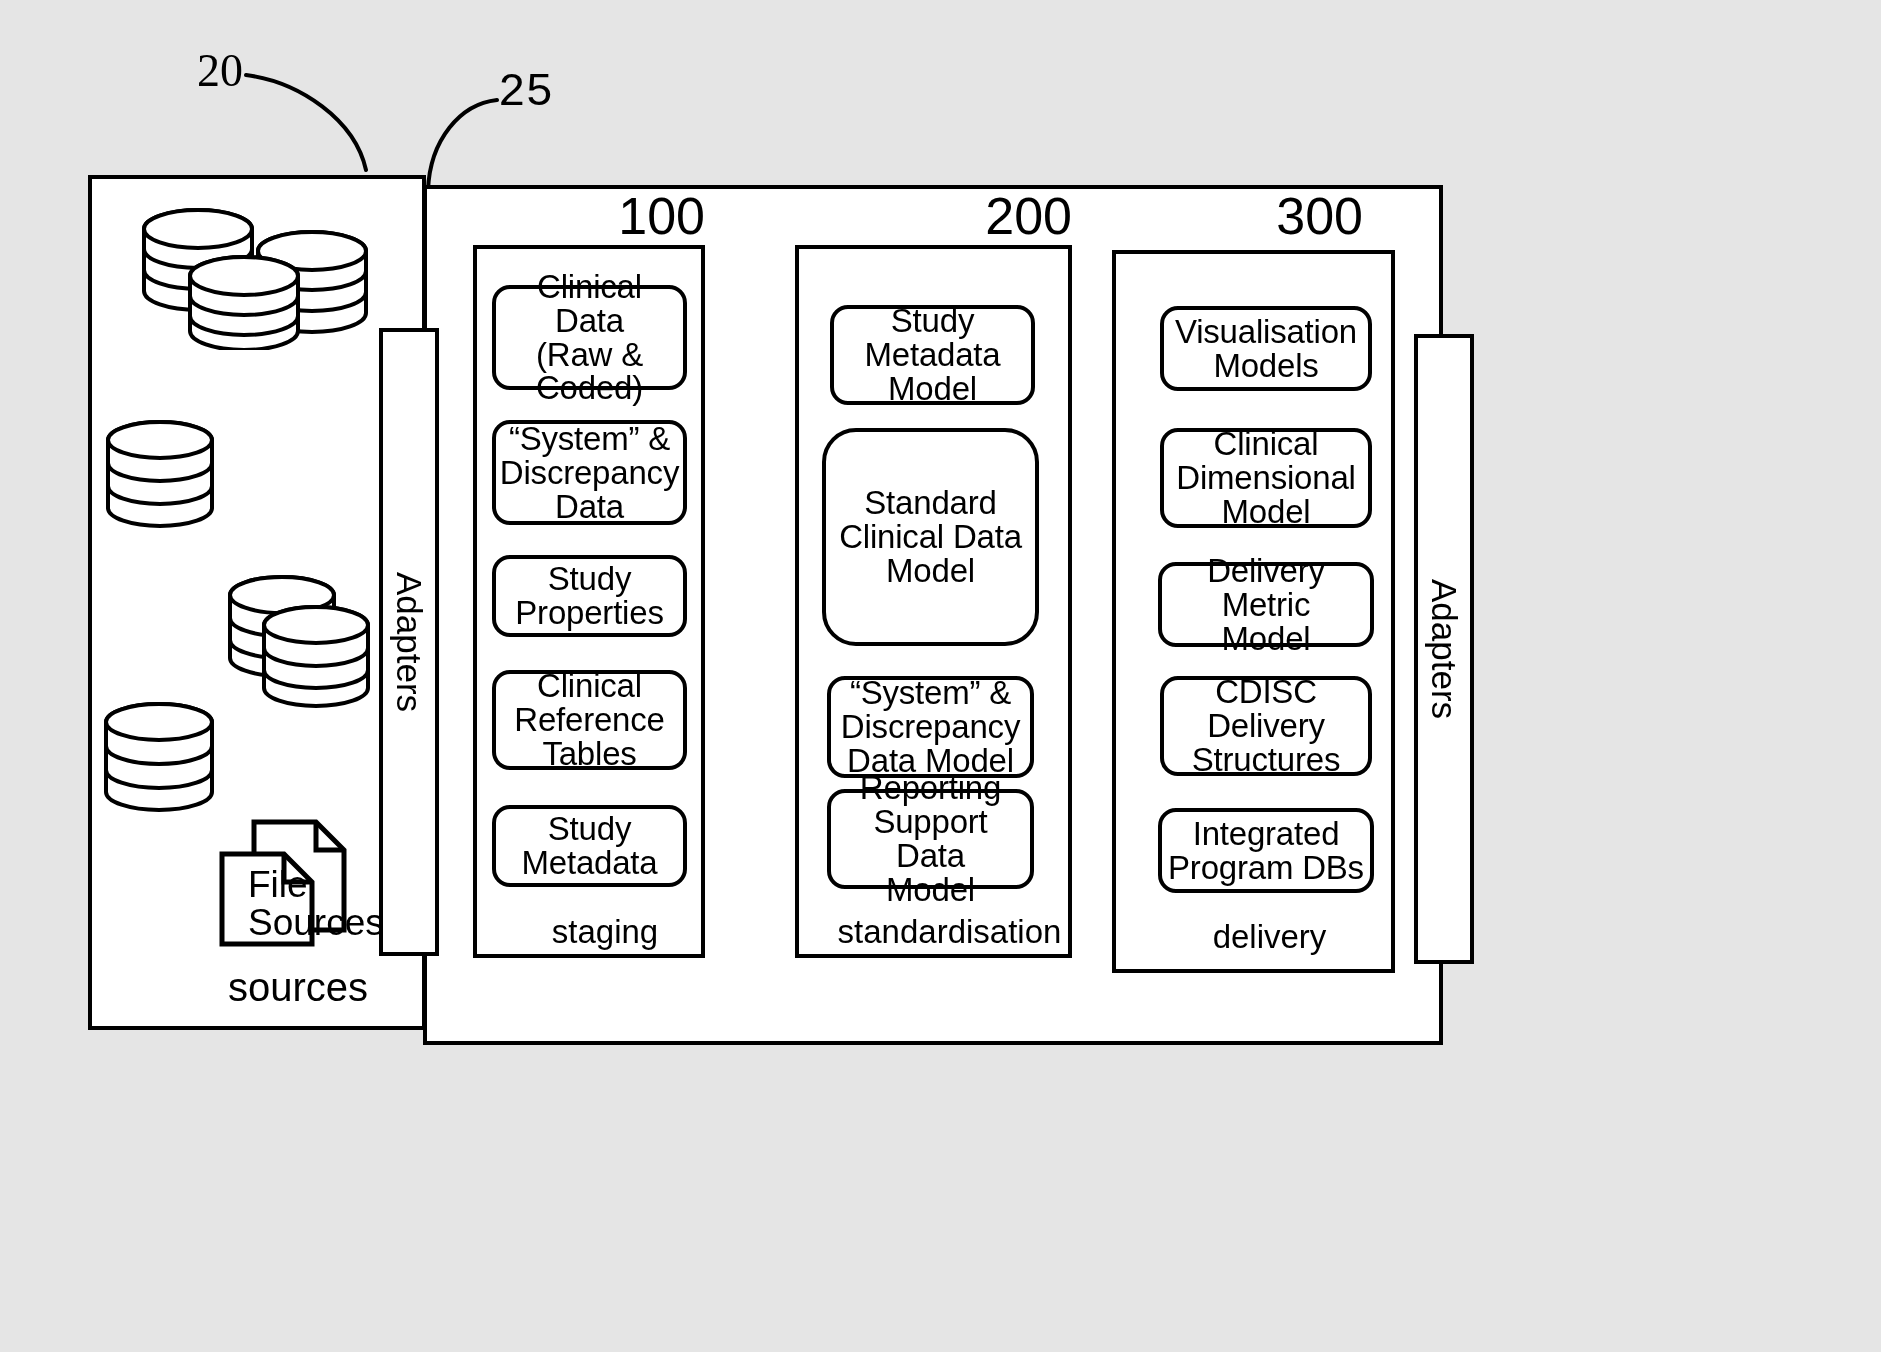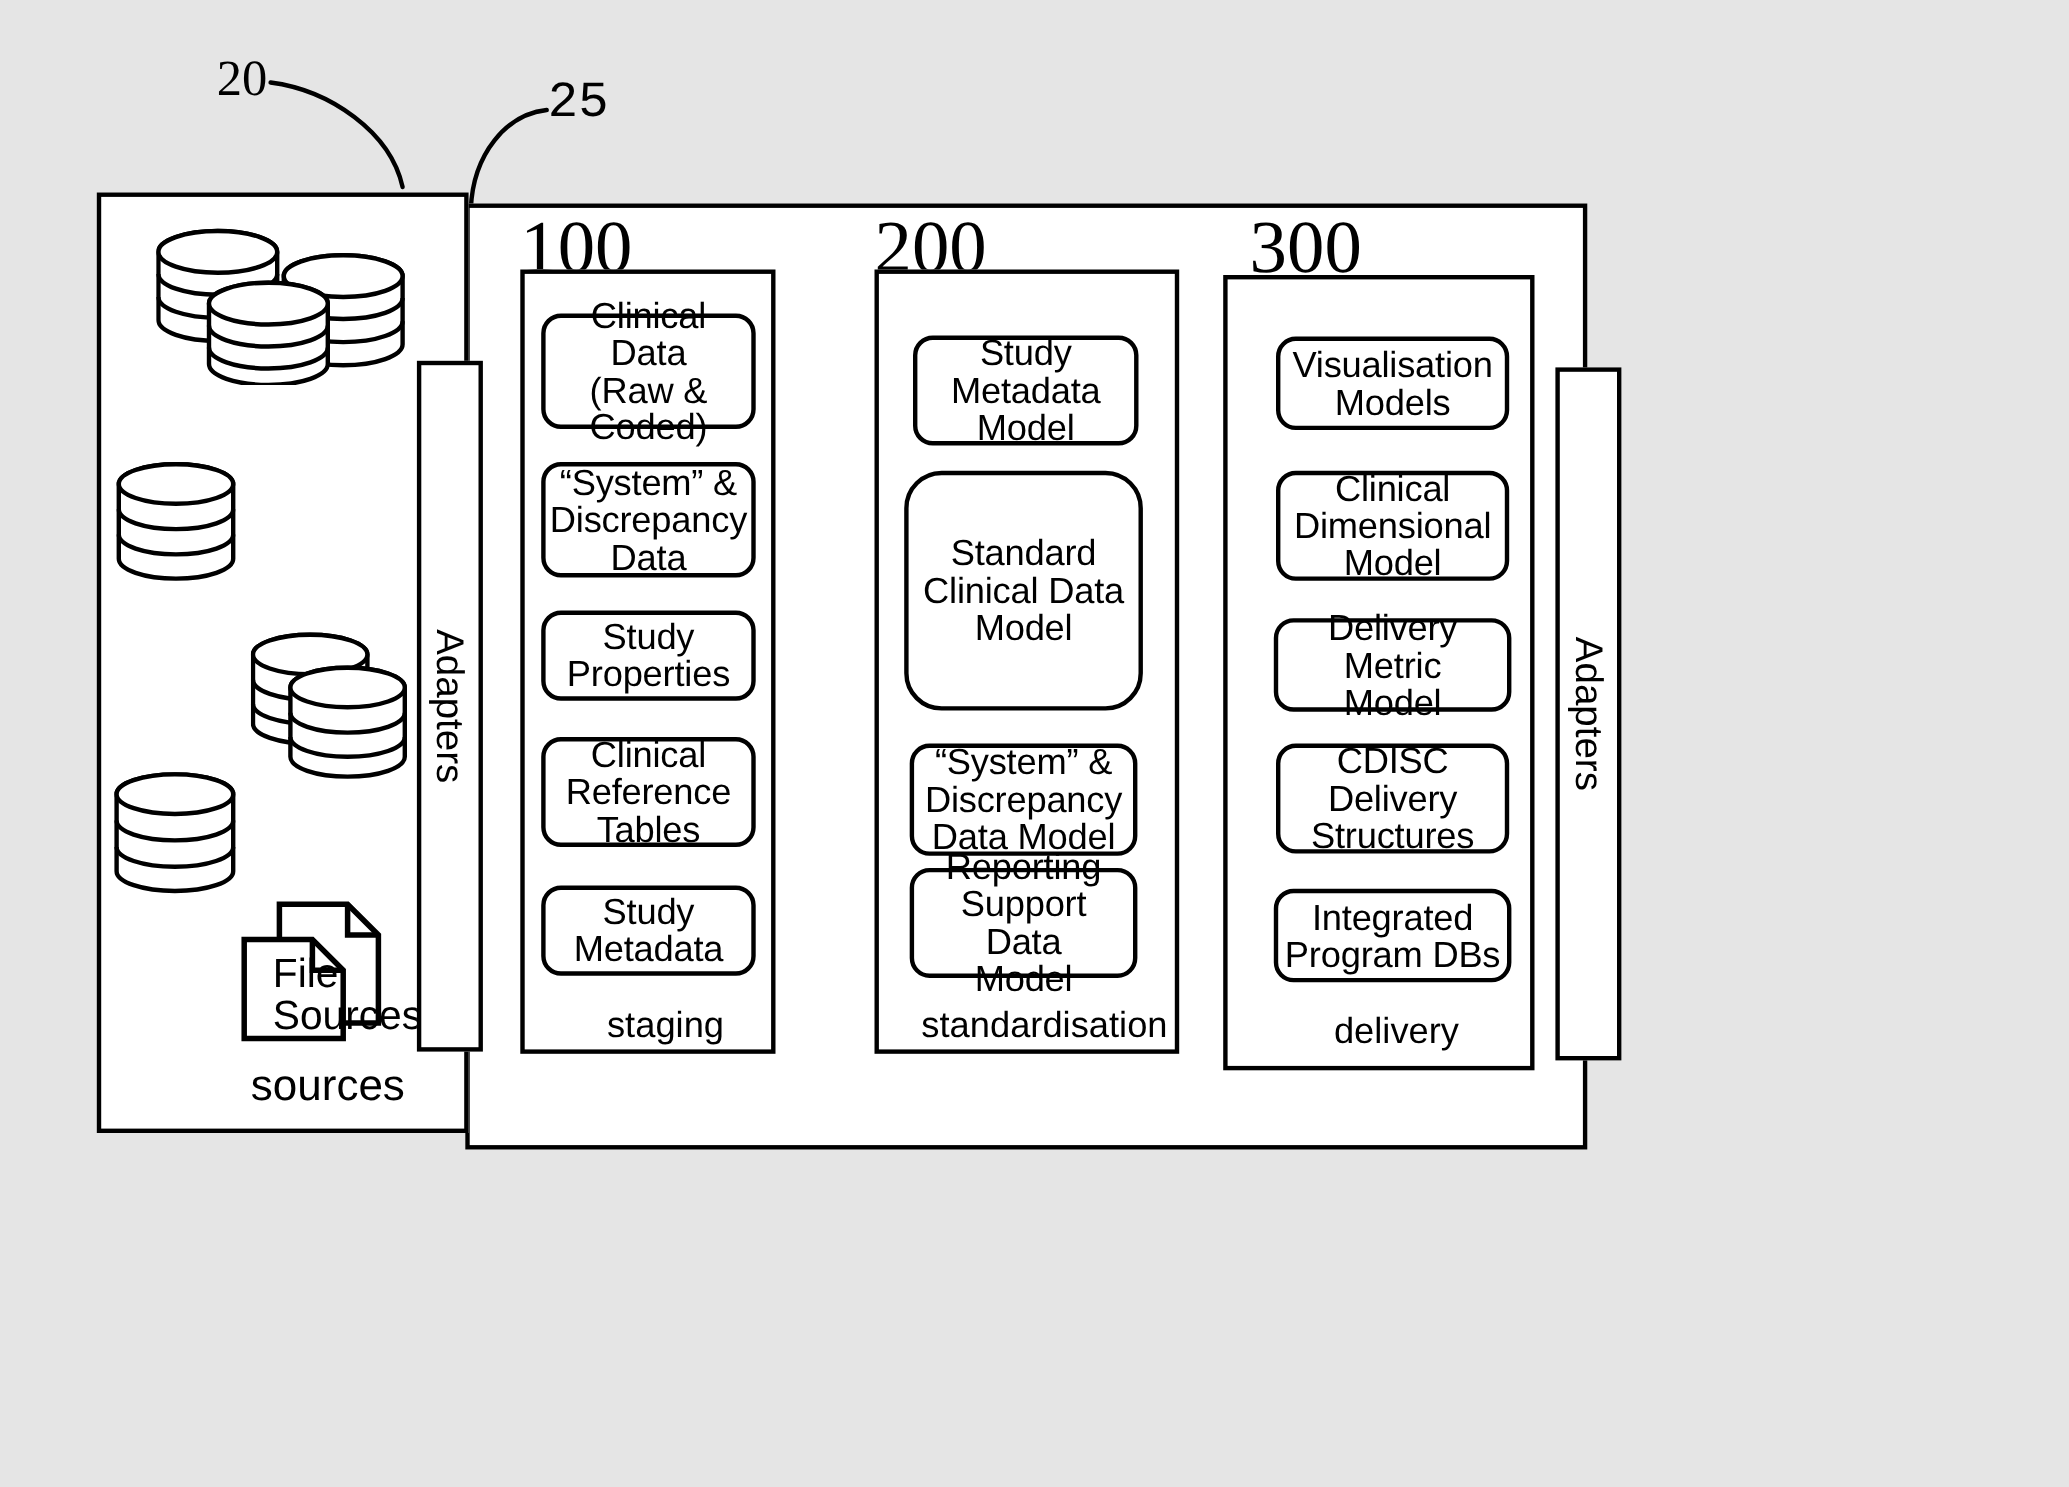--- a/index.html
+++ b/index.html
@@ -57,24 +57,24 @@
 
   
   .colbox {
     position: absolute;
     border: 4px solid #000;
     background: #fff;
     box-sizing: border-box;
   }
   .col-number {
     position: absolute;
-    font-family: Liberation Serif, serif;
-    font-size: 68px;
-    line-height: 1;
-    text-align: left;
+    font-family: Liberation Sans, sans-serif;
+    font-size: 52px;
+    line-height: 1;
+    text-align: right;
     white-space: nowrap;
   }
   .col-caption {
     position: absolute;
     font-size: 33px;
     line-height: 1;
     text-align: center;
     white-space: nowrap;
     margin-left: 16px;
   }
@@ -272,21 +272,21 @@
   <div class="item" style="left:827px; top:676px; width:207px; height:102px;">“System” &amp;
 Discrepancy
 Data Model</div>
 
   <div class="item" style="left:827px; top:789px; width:207px; height:100px;">Reporting
 Support Data
 Model</div>
 
   <div class="col-caption" style="left:795px; top:915px; width:277px;">standardisation</div>
 
-  <div class="col-number" style="left:1136px; top:190px; width:283px;">300</div>
+  <div class="col-number" style="left:1080px; top:190px; width:283px;">300</div>
 
   <div class="colbox" style="left:1112px; top:250px; width:283px; height:723px;"></div>
 
   <div class="item" style="left:1160px; top:306px; width:212px; height:85px;">Visualisation
 Models</div>
 
   <div class="item" style="left:1160px; top:428px; width:212px; height:100px;">Clinical
 Dimensional
 Model</div>
 

